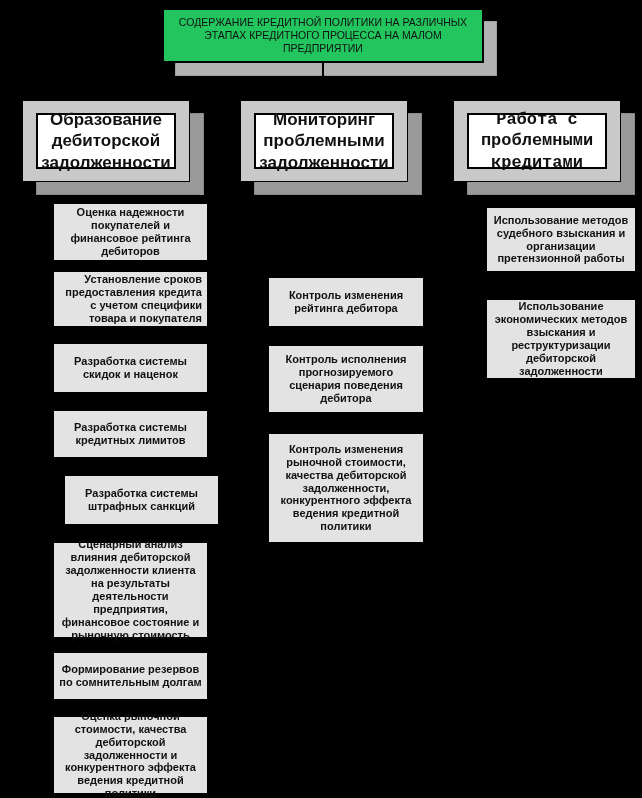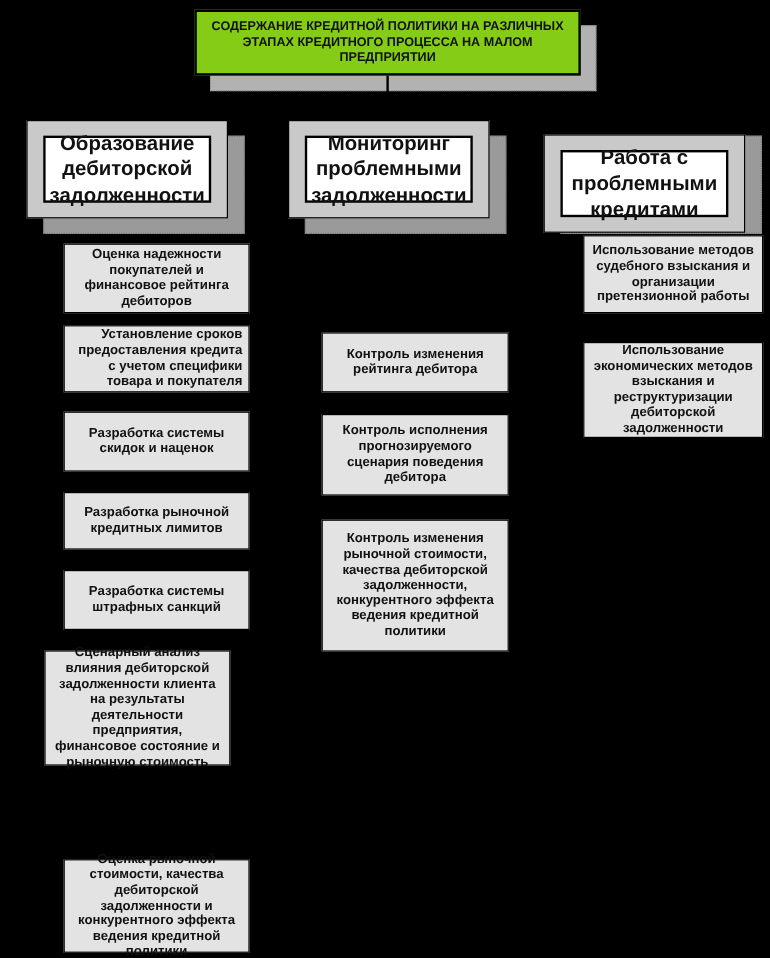--- a/index.html
+++ b/index.html
@@ -21,28 +21,28 @@
     left: 175px; top: 21px;
     width: 322px; height: 55px;
     background: #b2b2b2;
     border: 1px dotted #8c8c8c;
     box-sizing: border-box;
   }
   .title-box {
     position: absolute;
     left: 162px; top: 8px;
     width: 322px; height: 55px;
-    background: #84cc16;
+    background: #22c55e;
     border: 2px solid #000000;
     box-sizing: border-box;
     display: flex;
     align-items: center;
     justify-content: center;
     text-align: center;
-    font-weight: bold;
+    font-weight: normal;
     font-size: 10.5px;
     line-height: 1.25;
     color: #111111;
     padding: 2px 8px;
   }
   .title-connector {
     position: absolute;
     left: 322px; top: 63px;
     width: 2px; height: 17px;
     background: #000000;
@@ -114,58 +114,61 @@
   </div>
 
   <div class="hdr-shadow" style="left:254px; top:113px;"></div>
   <div class="hdr-frame" style="left:240px; top:100px;">
     <div class="hdr-inner">
       <span>Мониторинг проблемными задолженности</span>
     </div>
   </div>
 
   <div class="hdr-shadow" style="left:467px; top:113px;"></div>
-  <div class="hdr-frame" style="left:453px; top:112px;">
+  <div class="hdr-frame" style="left:453px; top:100px;font-family:Liberation Mono, monospace;">
     <div class="hdr-inner">
       <span>Работа с проблемными кредитами</span>
     </div>
   </div>
 
   <div class="leaf" style="left:53px; top:203px; width:155px; height:58px;">
     <span>Оценка надежности покупателей и финансовое рейтинга дебиторов</span>
   </div>
   <div class="leaf" style="left:53px; top:271px; width:155px; height:56px;text-align:right;">
     <span>Установление сроков предоставления кредита с учетом специфики товара и покупателя</span>
   </div>
   <div class="leaf" style="left:53px; top:343px; width:155px; height:50px;">
     <span>Разработка системы скидок и наценок</span>
   </div>
   <div class="leaf" style="left:53px; top:410px; width:155px; height:48px;">
-    <span>Разработка рыночной кредитных лимитов</span>
+    <span>Разработка системы кредитных лимитов</span>
   </div>
-  <div class="leaf" style="left:53px; top:475px; width:155px; height:50px;">
+  <div class="leaf" style="left:64px; top:475px; width:155px; height:50px;">
     <span>Разработка системы штрафных санкций</span>
   </div>
-  <div class="leaf" style="left:37px; top:542px; width:155px; height:96px;">
+  <div class="leaf" style="left:53px; top:542px; width:155px; height:96px;">
     <span>Сценарный анализ влияния дебиторской задолженности клиента на результаты деятельности предприятия, финансовое состояние и рыночную стоимость</span>
+  </div>
+  <div class="leaf" style="left:53px; top:652px; width:155px; height:48px;">
+    <span>Формирование резервов по сомнительным долгам</span>
   </div>
   <div class="leaf" style="left:53px; top:716px; width:155px; height:78px;">
     <span>Оценка рыночной стоимости, качества дебиторской задолженности и конкурентного эффекта ведения кредитной политики</span>
   </div>
 
   <div class="leaf" style="left:268px; top:345px; width:156px; height:68px;">
     <span>Контроль исполнения прогнозируемого сценария поведения дебитора</span>
   </div>
   <div class="leaf" style="left:268px; top:277px; width:156px; height:50px;">
     <span>Контроль изменения рейтинга дебитора</span>
   </div>
   <div class="leaf" style="left:268px; top:433px; width:156px; height:110px;">
     <span>Контроль изменения рыночной стоимости, качества дебиторской задолженности, конкурентного эффекта ведения кредитной политики</span>
   </div>
 
-  <div class="leaf" style="left:486px; top:196px; width:150px; height:65px;text-align:center;">
+  <div class="leaf" style="left:486px; top:207px; width:150px; height:65px;text-align:center;">
     <span>Использование методов судебного взыскания и организации претензионной работы</span>
   </div>
-  <div class="leaf" style="left:486px; top:285px; width:150px; height:80px;">
+  <div class="leaf" style="left:486px; top:299px; width:150px; height:80px;">
     <span>Использование экономических методов взыскания и реструктуризации дебиторской задолженности</span>
   </div>
 
 </div>
 
 </body></html>

